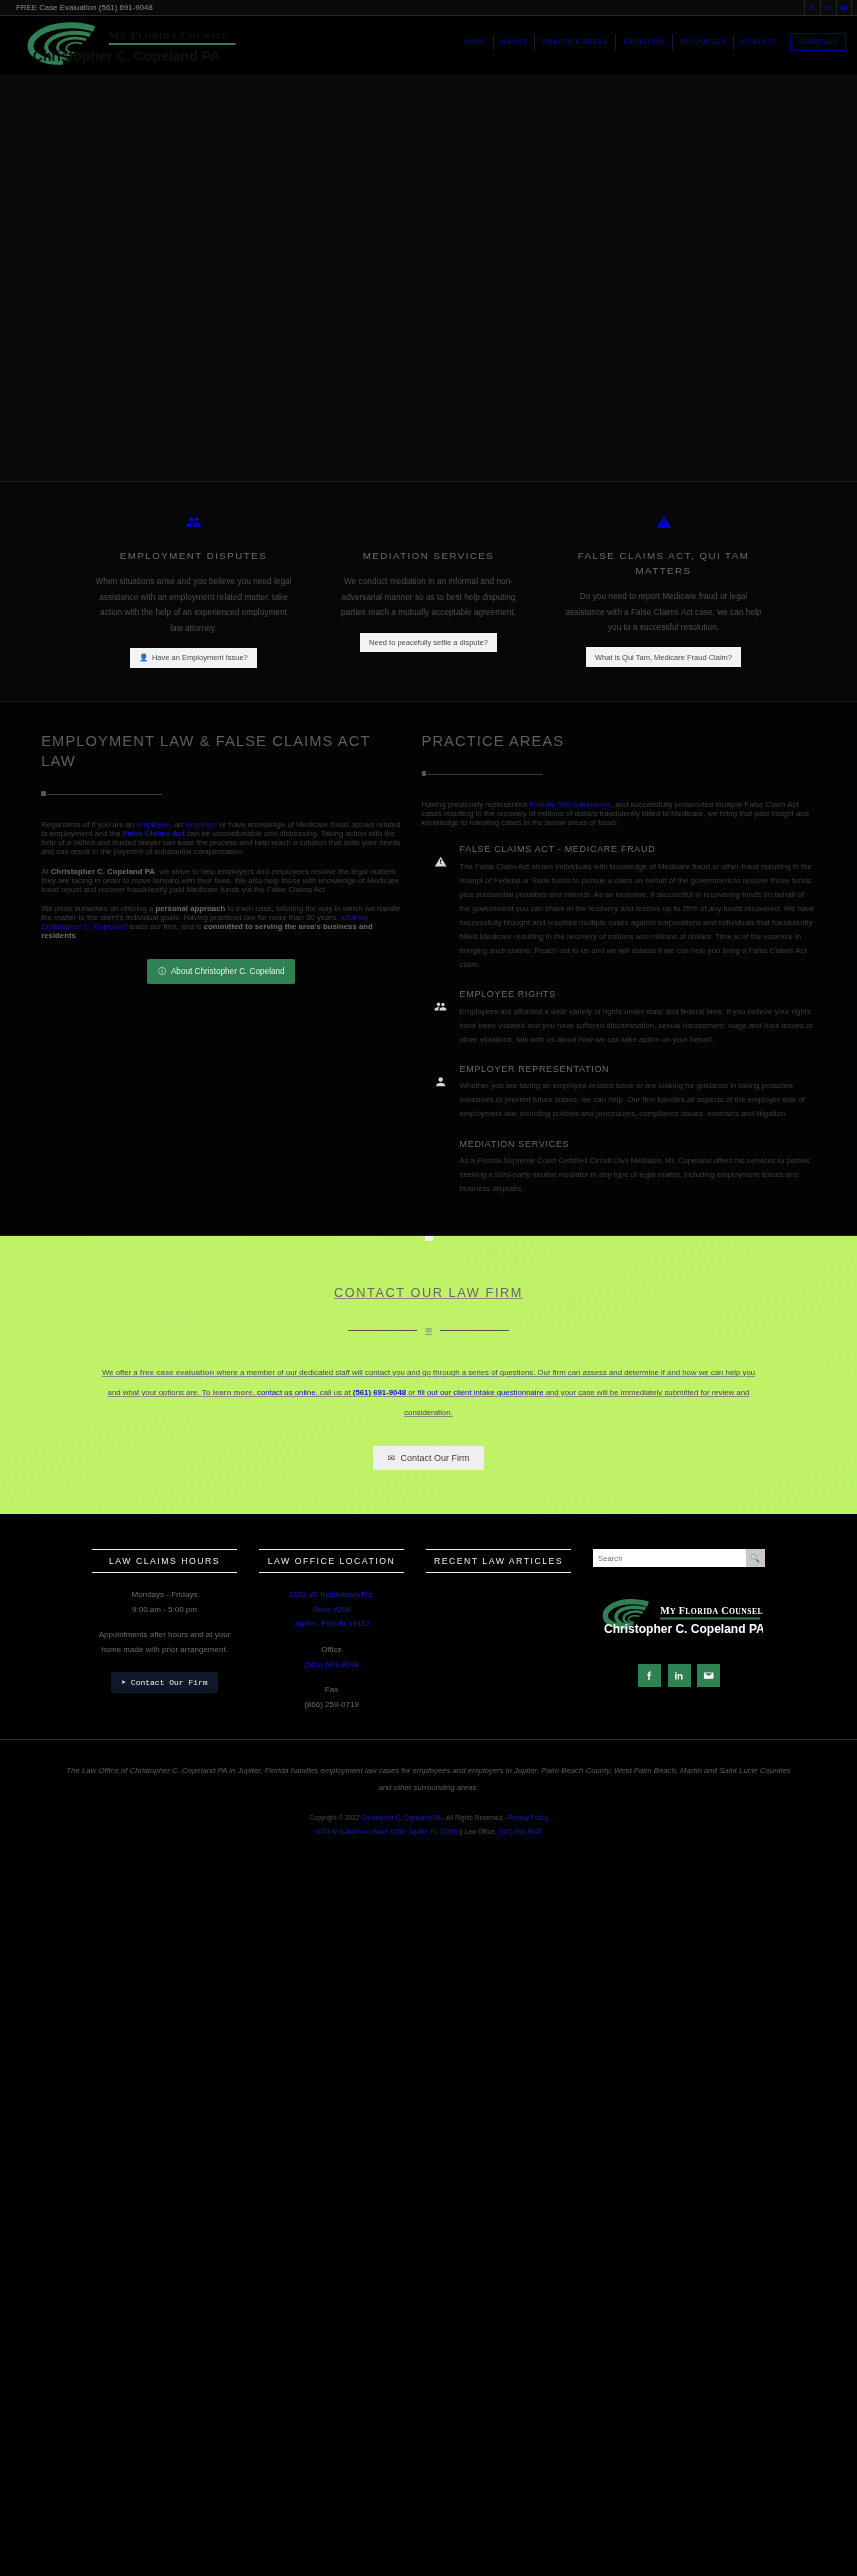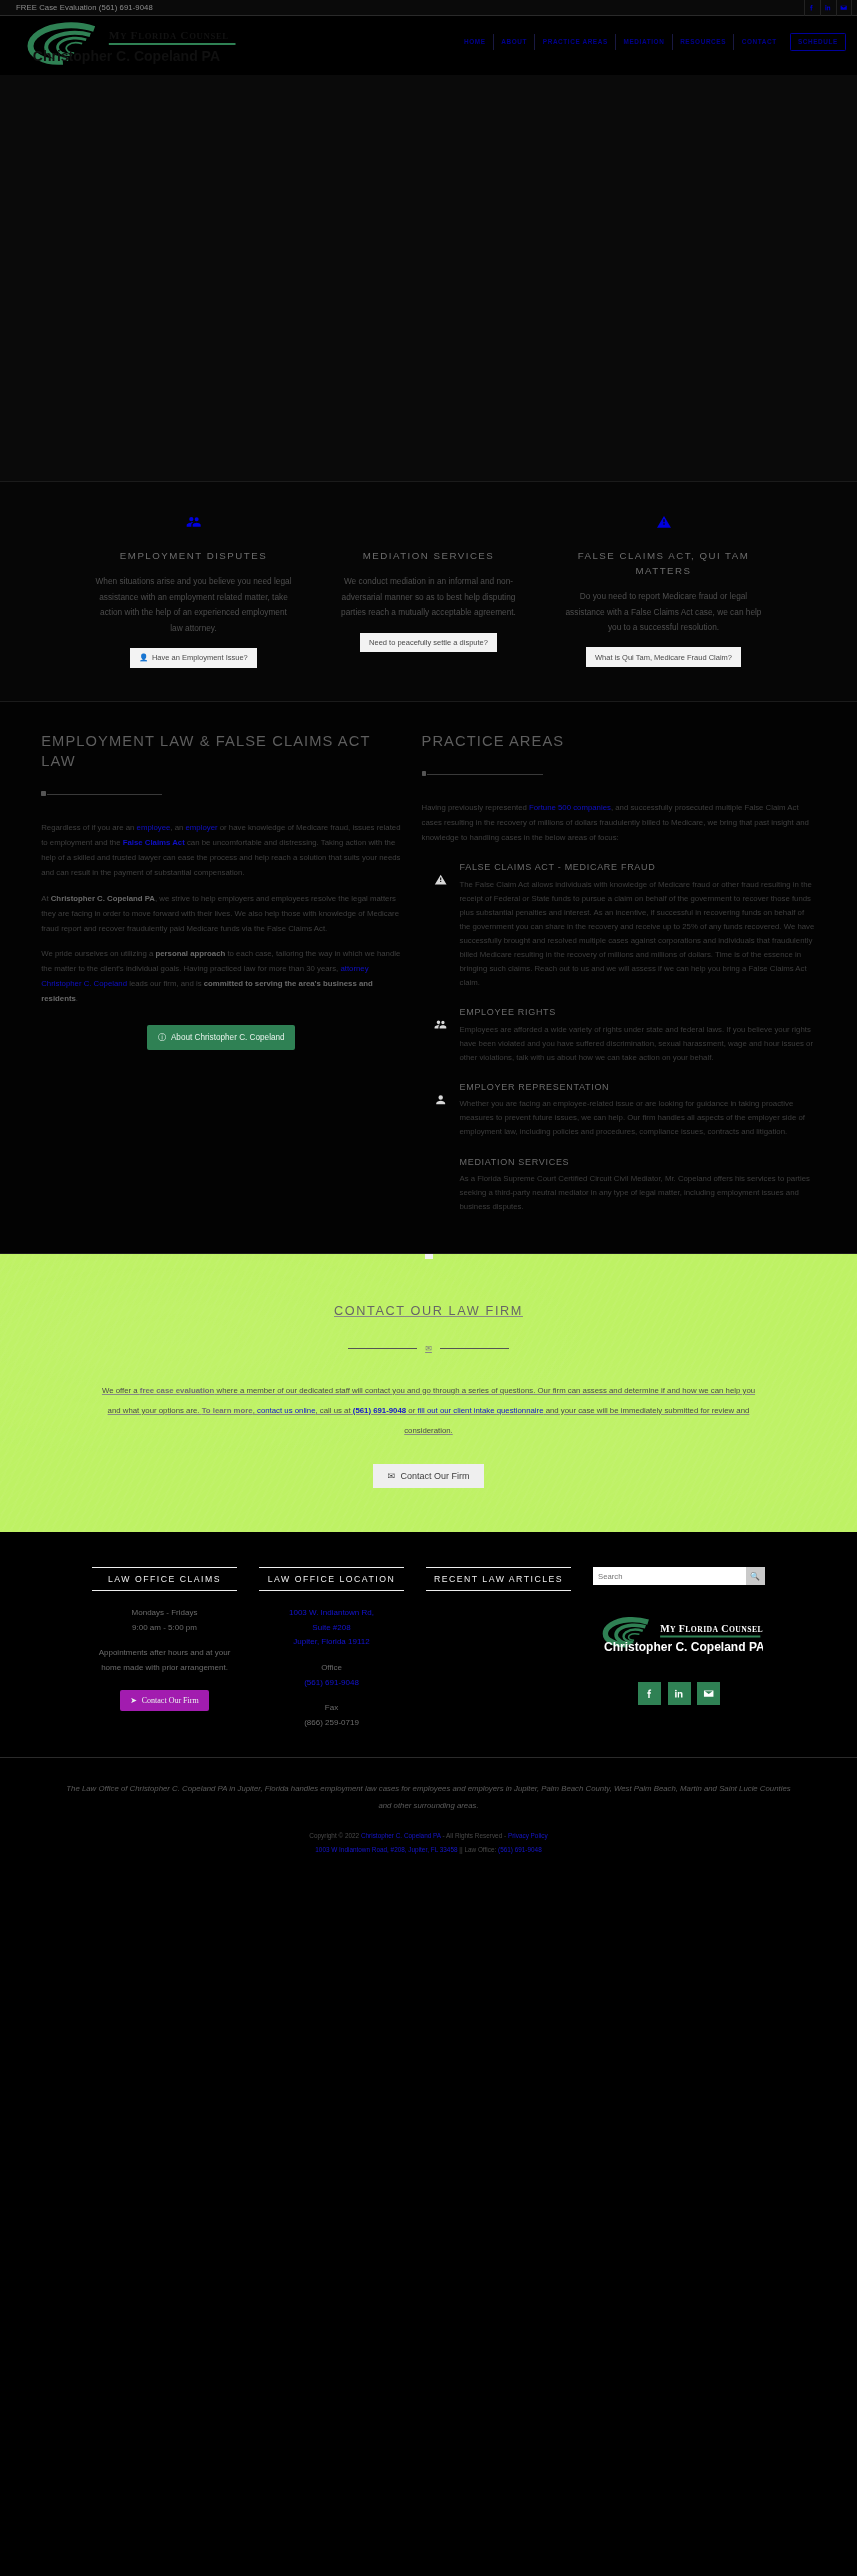--- a/index.html
+++ b/index.html
@@ -167,21 +167,21 @@
   }
   .divider .dot {
     position: absolute;
     left: 0; top: 0.7px;
     width: 4.7px; height: 5.4px;
     background: #555;
     border-radius: 0.7px;
   }
   .body-p {
     font-size: 7.8px;
-    line-height: 15px;
+    line-height: 9px;
     color: #3f3f3f;
     margin-bottom: 10.7px;
   }
   .body-p a { color: #1010c8; text-decoration: none; }
   .body-p b, .body-p strong { color: #6a6a6a; font-weight: 700; }
 
   .about-btn-wrap { text-align: center; margin-top: 19px; }
   .about-btn {
     background: #2f8154;
     color: #e8f3ec;
@@ -309,28 +309,28 @@
     text-align: center;
     font-size: 8px;
     line-height: 14.7px;
     color: #6b6b6b;
   }
   .f-text.link { color: #1414d2; }
   .f-text a { color: #1414d2; text-decoration: none; }
   .f-gap { height: 10.7px; }
   .f-btn-wrap { text-align: center; margin-top: 14.7px; }
   .f-btn {
-    background: #a21caf;
+    background: #0f172a;
     color: #eaf4ee;
     border: none;
     border-radius: 2px;
     font-size: 8px;
     padding: 6px 10px;
     cursor: pointer;
-    font-family: Liberation Serif, serif;
+    font-family: Liberation Mono, monospace;
   }
   .f-btn .i { margin-right: 4.7px; }
 
   .art-list { }
   .art-item {
     display: block;
     color: #1a1ad2;
     font-size: 7.8px;
     line-height: 13.4px;
     font-style: italic;
@@ -574,21 +574,21 @@
   <div class="contact-btn-wrap">
     <button class="contact-btn">
       <span class="i">✉</span><span>Contact Our Firm</span>
     </button>
   </div>
 </div>
 
 <div class="footer">
 
   <div class="f-col f-col-1">
-    <div class="f-head">LAW OFFICE CLAIMS</div>
+    <div class="f-head">LAW CLAIMS HOURS</div>
     <div class="f-text">Mondays - Fridays</div>
     <div class="f-text">9:00 am - 5:00 pm</div>
     <div class="f-gap"></div>
     <div class="f-text">Appointments after hours and at your home made with prior arrangement.</div>
     <div class="f-btn-wrap">
       <button class="f-btn">
         <span class="i">➤</span><span>Contact Our Firm</span>
       </button>
     </div>
   </div>

